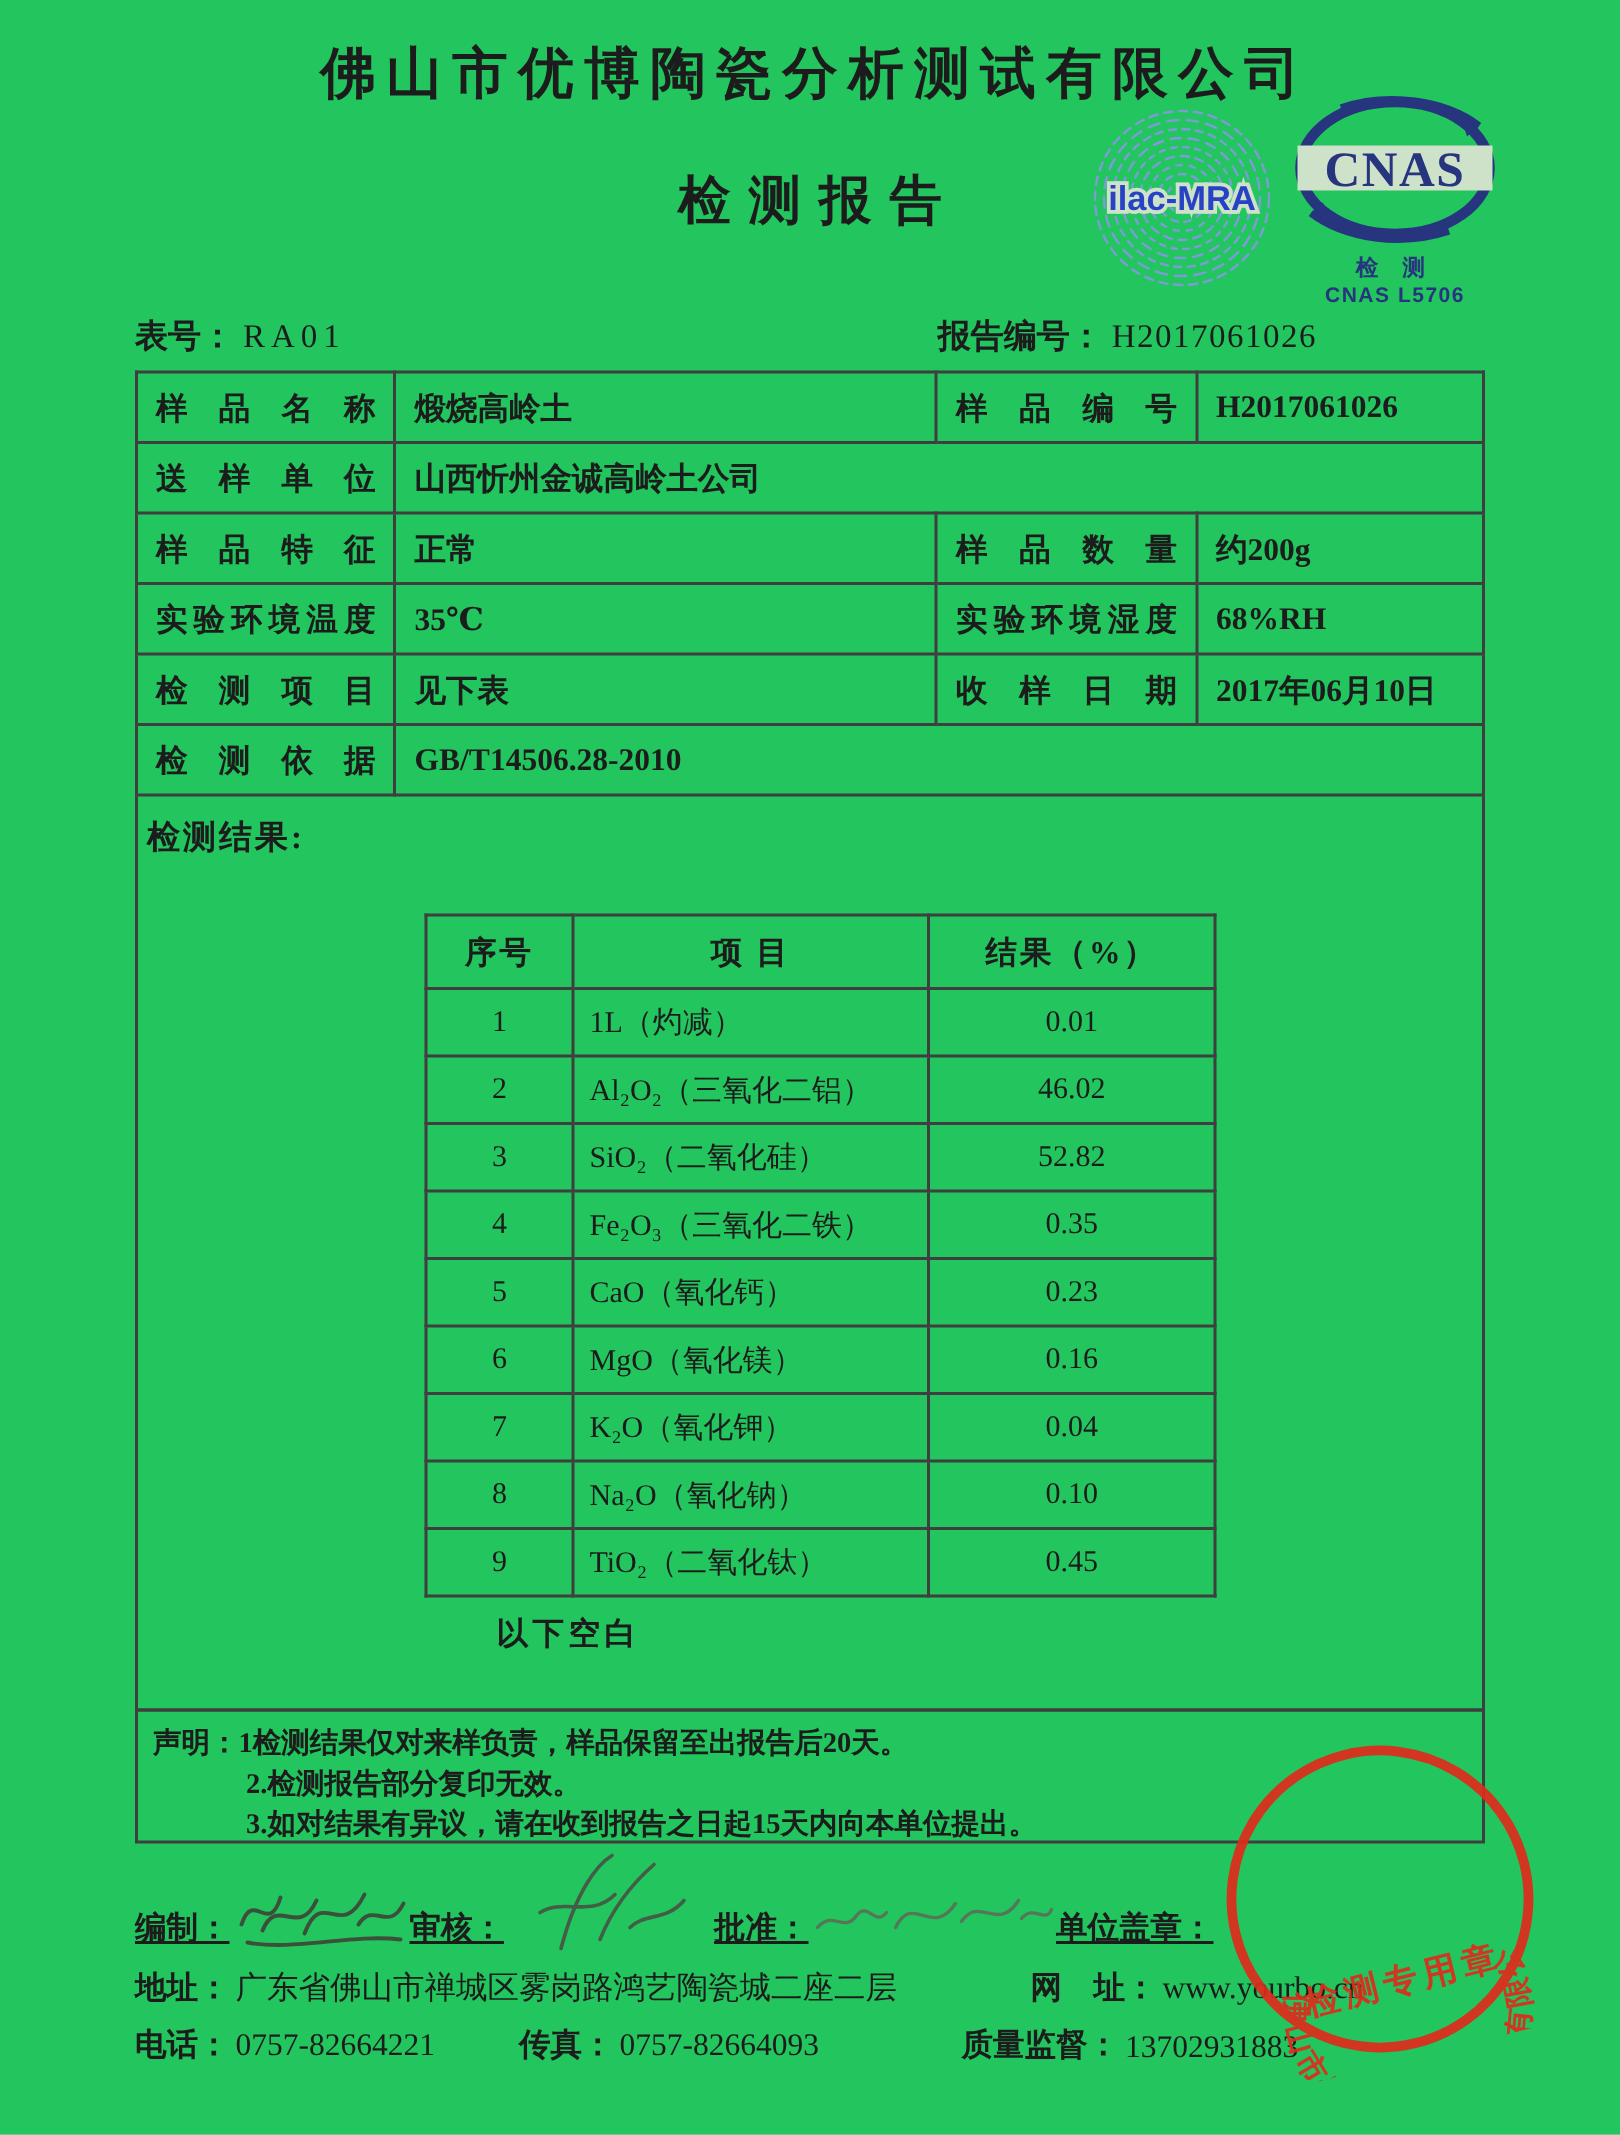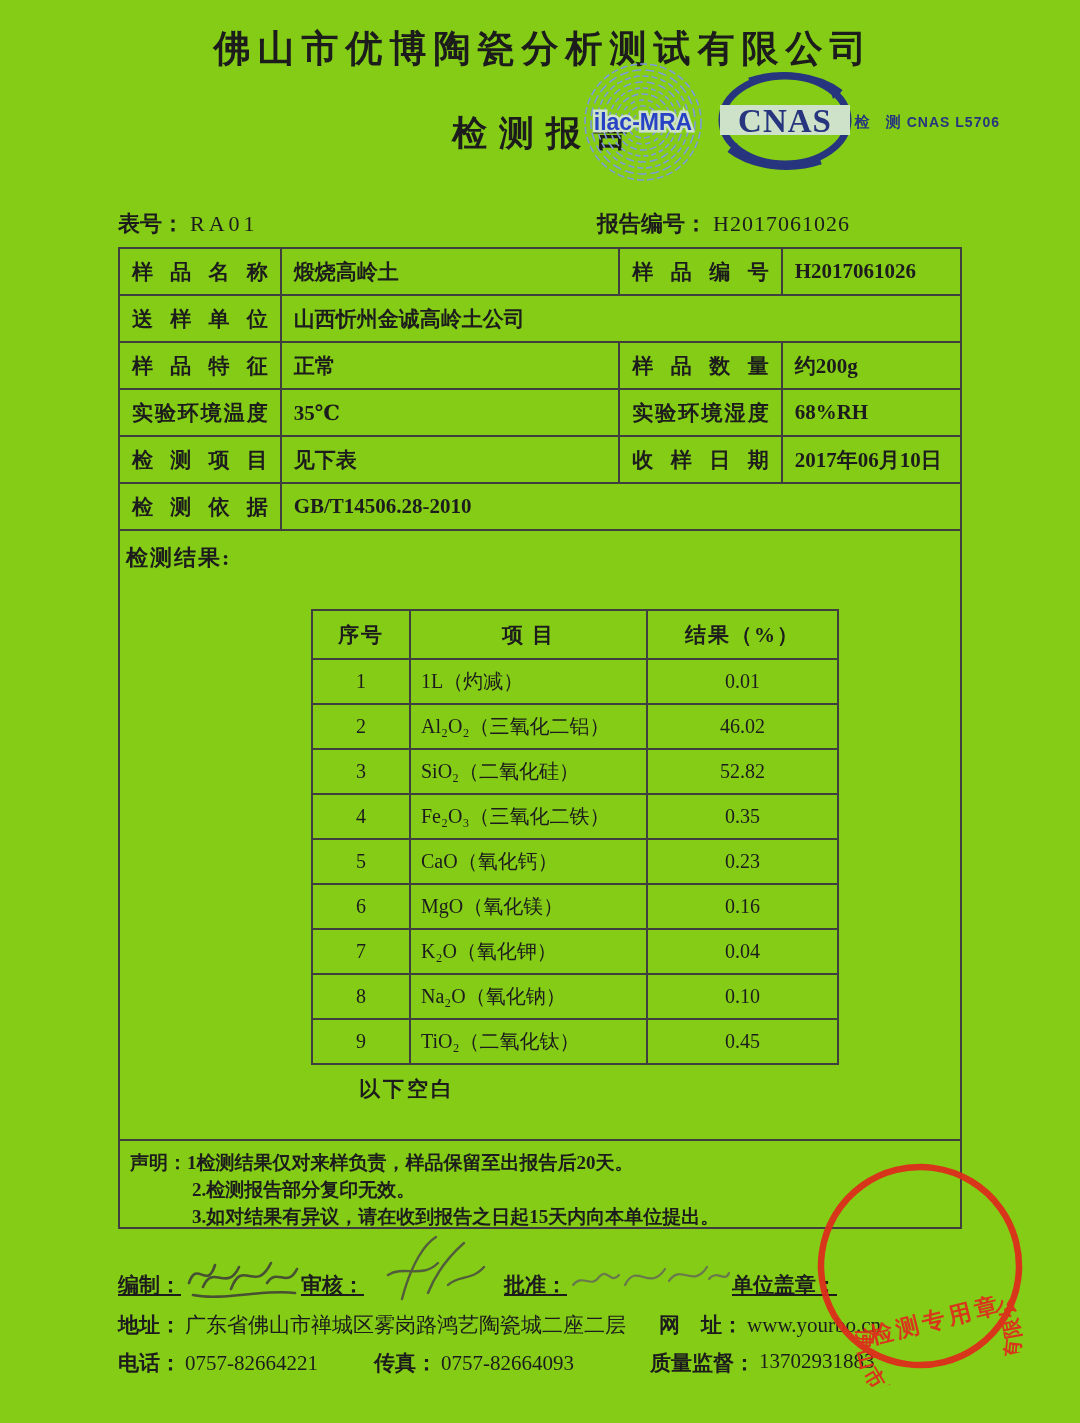--- a/index.html
+++ b/index.html
@@ -1,28 +1,28 @@
 <!DOCTYPE html>
 <html><head>
 <meta charset="utf-8">
 <style>
   html,body{margin:0;padding:0;background:#b9c9b6;}
   .page{
     width:1080px;height:1423px;box-sizing:border-box;position:relative;
-    margin:0 auto;padding:0 118px;overflow:hidden;
-    background:#84cc16;color:#1c1c1c;
+    margin:0 auto;padding:0 90px;overflow:hidden;
+    background:#22c55e;color:#1c1c1c;
     font-family:"Liberation Serif","DejaVu Serif",serif;
   }
   
   .company-title{margin:0;padding-top:24px;text-align:center;
     font-size:37px;font-weight:700;letter-spacing:7px;text-indent:7px;}
   .report-title{margin:36px 0 0;text-align:center;
     font-size:35px;font-weight:700;letter-spacing:12px;text-indent:12px;}
   .logos{position:absolute;top:60px;right:80px;display:flex;gap:10px;align-items:center;}
-  .cnas-wrap{display:flex;flex-direction:row;align-items:center;}
+  .cnas-wrap{display:flex;flex-direction:column;align-items:center;}
   .cnas-caption{font-family:"Liberation Sans",sans-serif;font-weight:700;color:#27357e;
     font-size:15px;letter-spacing:6px;margin-top:1px;}
   .cnas-code{font-family:"Liberation Sans",sans-serif;font-weight:700;color:#27357e;
     font-size:14px;letter-spacing:1px;}
   
   .meta-row{margin-top:52px;display:flex;font-size:22px;height:30px;align-items:baseline;}
   .meta-label{font-weight:700;}
   .meta-value{font-weight:400;letter-spacing:4px;margin-left:6px;}
   .meta-right{margin-left:auto;margin-right:112px;display:flex;align-items:baseline;}
   
@@ -48,21 +48,21 @@
   .footer{margin-top:14px;font-size:21px;}
   .f-line{display:flex;align-items:flex-end;}
   .f1{height:56px;text-decoration:underline;}
   .f2{margin-top:12px;align-items:baseline;}
   .f3{margin-top:10px;align-items:baseline;}
   .f-label{font-weight:700;white-space:nowrap;}
   .f-value{font-weight:400;white-space:nowrap;margin-left:4px;}
   .sig{flex:0 0 auto;margin-bottom:-4px;}
   .f2 .right{margin-left:auto;margin-right:81px;display:flex;align-items:baseline;}
   .f3 .g1{margin-left:56px;display:flex;align-items:baseline;}
-  .f3 .g2{margin-left:76px;display:flex;align-items:flex-start;}
+  .f3 .g2{margin-left:95px;display:flex;align-items:flex-end;}
   
   .stamp{position:absolute;left:812px;top:1158px;width:216px;height:216px;
     transform:rotate(-14deg);opacity:.92;pointer-events:none;}
 </style>
 </head>
 <body>
 
 <div class="page">
 
   <h1 class="company-title">佛山市优博陶瓷分析测试有限公司</h1>

